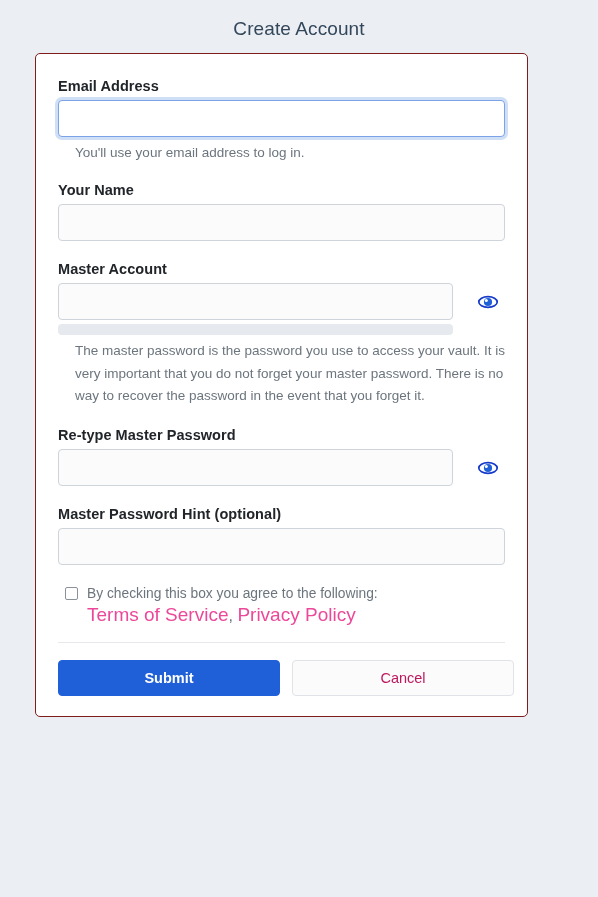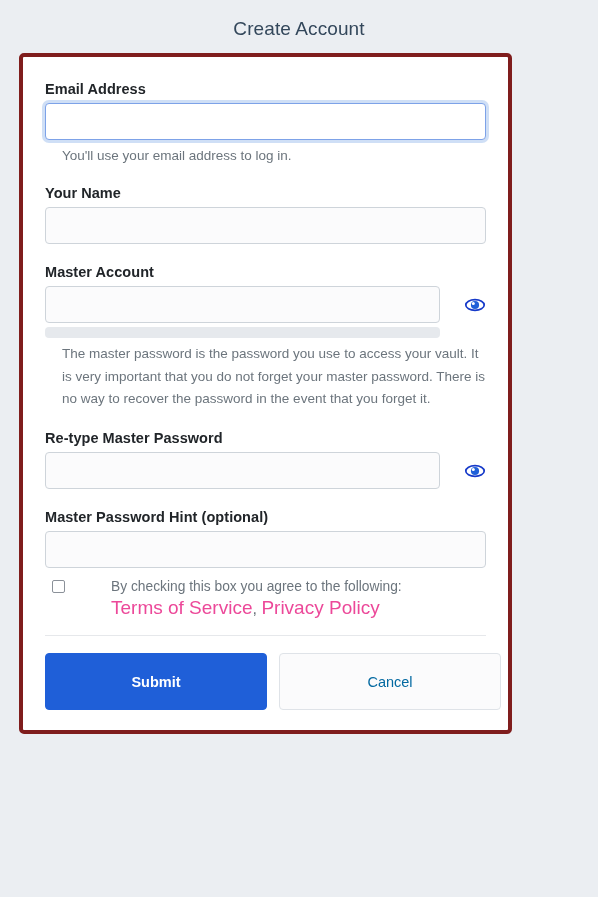--- a/index.html
+++ b/index.html
@@ -22,25 +22,25 @@
     color: #33475b;
     font-weight: 400;
     margin: 0;
     padding-top: 16px;
     letter-spacing: 0.1px;
     line-height: 26px;
   }
 
   .card {
     position: absolute;
-    left: 19px;
+    left: 35px;
     top: 53px;
     width: 493px;
     background: #ffffff;
-    border: 4px solid #7f1d1d;
+    border: 1px solid #7f1d1d;
     border-radius: 5px;
     padding: 24px 22px 0 22px;
   }
 
   .field-group { margin-bottom: 0; }
 
   .field-label {
     display: block;
     font-size: 14.5px;
     font-weight: bold;
@@ -104,22 +104,21 @@
     border-radius: 4px;
     margin-top: 4px;
   }
 
   .spacer-18 { height: 18px; }
   .spacer-20 { height: 20px; }
 
   .terms-row {
     display: flex;
     align-items: flex-start;
-    margin-top: 8px;
-    gap: 37px;
+    margin-top: 18px;
   }
   .cb {
     -webkit-appearance: none;
     appearance: none;
     width: 13px;
     height: 13px;
     border: 1px solid #8b9199;
     border-radius: 2px;
     background: #fff;
     margin: 4px 9px 0 7px;
@@ -149,36 +148,36 @@
   .btn-row {
     display: flex;
     gap: 12px;
     padding: 17px 0 20px 0;
   }
 
   .btn {
     font-family: "Liberation Sans", sans-serif;
     font-size: 14.5px;
     border-radius: 4px;
-    height: 57px;
+    height: 36px;
     cursor: pointer;
     padding: 0;
   }
   .btn-submit {
     flex: 0 0 222px;
     background: #1f5fd8;
     border: 1px solid #1f5fd8;
     color: #ffffff;
     font-weight: bold;
   }
   .btn-cancel {
     flex: 0 0 222px;
     background: #fbfbfc;
     border: 1px solid #dfe3e8;
-    color: #0369a1;
+    color: #be185d;
   }
 </style>
 </head>
 <body>
 
 <h1 class="page-title">Create Account</h1>
 
 <div class="card">
 
   <div class="field-group">

